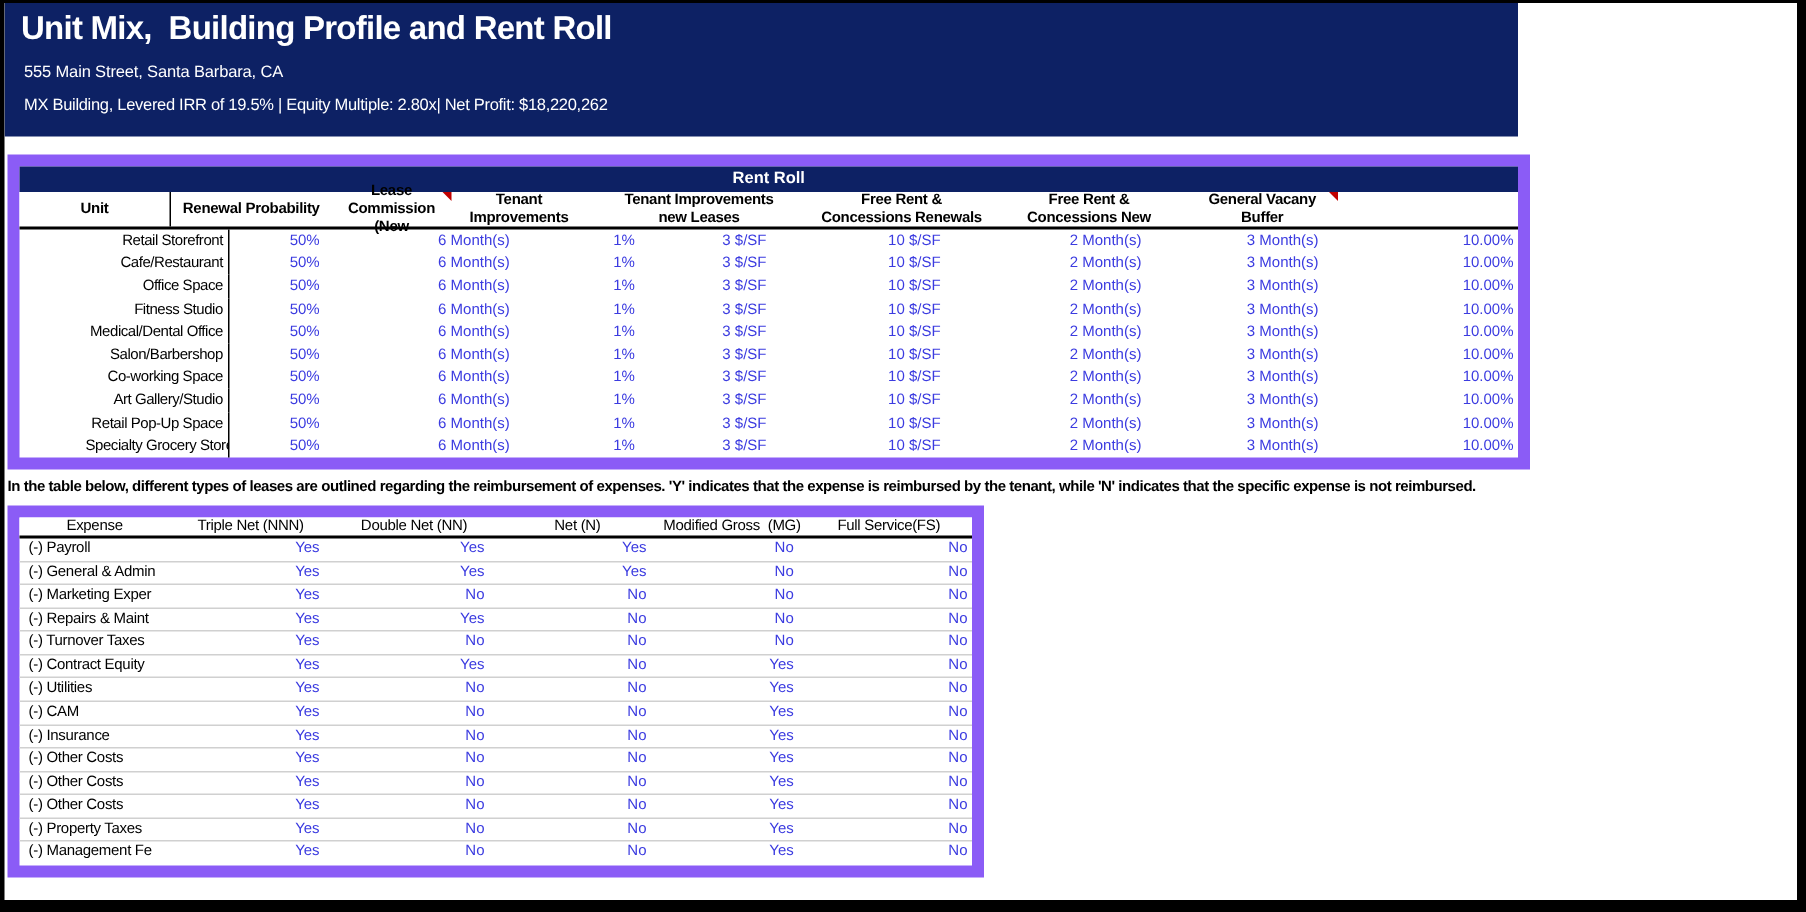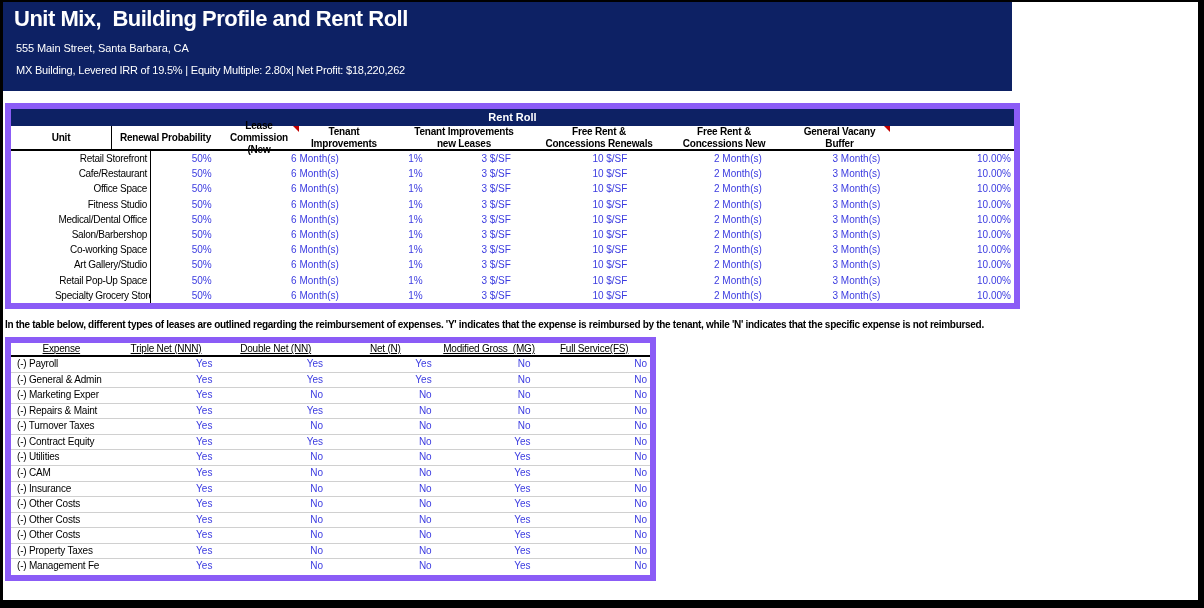--- a/index.html
+++ b/index.html
@@ -17,21 +17,21 @@
     border-right:6px solid #000; border-bottom:8px solid #000;
     overflow:hidden;
   }
   
   .page-header{position:absolute; left:0; top:0; width:1009px; height:89px; background:var(--navy); color:#fff;}
   .page-title{position:absolute; left:11px; top:4px; font-size:22px; font-weight:bold; letter-spacing:-0.5px; white-space:pre;}
   .page-sub1{position:absolute; left:13px; top:40px; font-size:11px; letter-spacing:-0.1px; white-space:pre;}
   .page-sub2{position:absolute; left:13px; top:62px; font-size:11px; letter-spacing:-0.2px; white-space:pre;}
 
   
-  .tbl{position:absolute; background:#fff; border:6px solid #8b5cf6;}
+  .tbl{position:absolute; background:#fff; border:8px solid #8b5cf6;}
   .band{background:var(--navy); color:#fff; font-weight:bold; font-size:11px; text-align:center; height:17px; line-height:17px; white-space:pre;}
   .hrow{display:flex; border-bottom:2px solid #000; background:#fff;}
   .hcell{position:relative; display:flex; align-items:center; justify-content:center; color:#000;}
   .cmark{position:absolute; top:0; right:0; width:0; height:0; border-left:6px solid transparent; border-top:6px solid var(--red);}
 
   
   .rentroll{left:2px; top:101px; width:1015px;}
   .rentroll .hrow{height:25px;}
   .rentroll .hcell span{white-space:pre-line; text-align:center; font-weight:bold; font-size:10px; line-height:12px; letter-spacing:-0.2px;}
   .rr-row{display:flex; height:15.2px; line-height:15.2px; font-size:10px;margin-left:44px;}
@@ -40,21 +40,21 @@
   .rentroll .vcell{color:var(--blue); text-align:center;}
   .rentroll .vcell.c8{text-align:right; padding-right:3px;}
   .c0{width:101px;} .c1{width:107px;} .c2{width:132px;} .c3{width:80px;} .c4{width:90px;}
   .c5{width:150px;} .c6{width:120px;} .c7{width:130px;} .c8{width:101px;}
 
   
   .note{position:absolute; left:2px; top:317px; width:1192px; font-size:10px; font-weight:bold; color:#000; letter-spacing:-0.3px; white-space:nowrap; overflow:hidden;}
 
   
   .lease{left:2px; top:335px; width:651px;}
-  .lease .hrow{height:14px;text-decoration:underline;}
+  .lease .hrow{height:14px;}
   .lease .hcell span{white-space:pre; font-size:10px; line-height:12px; letter-spacing:-0.2px;}
   .lt-row{display:flex; height:15.57px; line-height:14.5px; font-size:10px; border-bottom:1px solid var(--grid);}
   .lt-row:last-child{border-bottom:none;}
   .lease .ucell{color:#000; text-align:left; padding-left:6px; overflow:hidden; white-space:nowrap; letter-spacing:-0.2px;}
   .lease .vcell{color:var(--blue); text-align:right; padding-right:8px;}
   .lease .vcell.l5{padding-right:3px;}
   .l0{width:102px;} .l1{width:110px;} .l2{width:112px;} .l3{width:110px;} .l4{width:100px;} .l5{width:113px;}
 </style>
 </head>
 <body>

